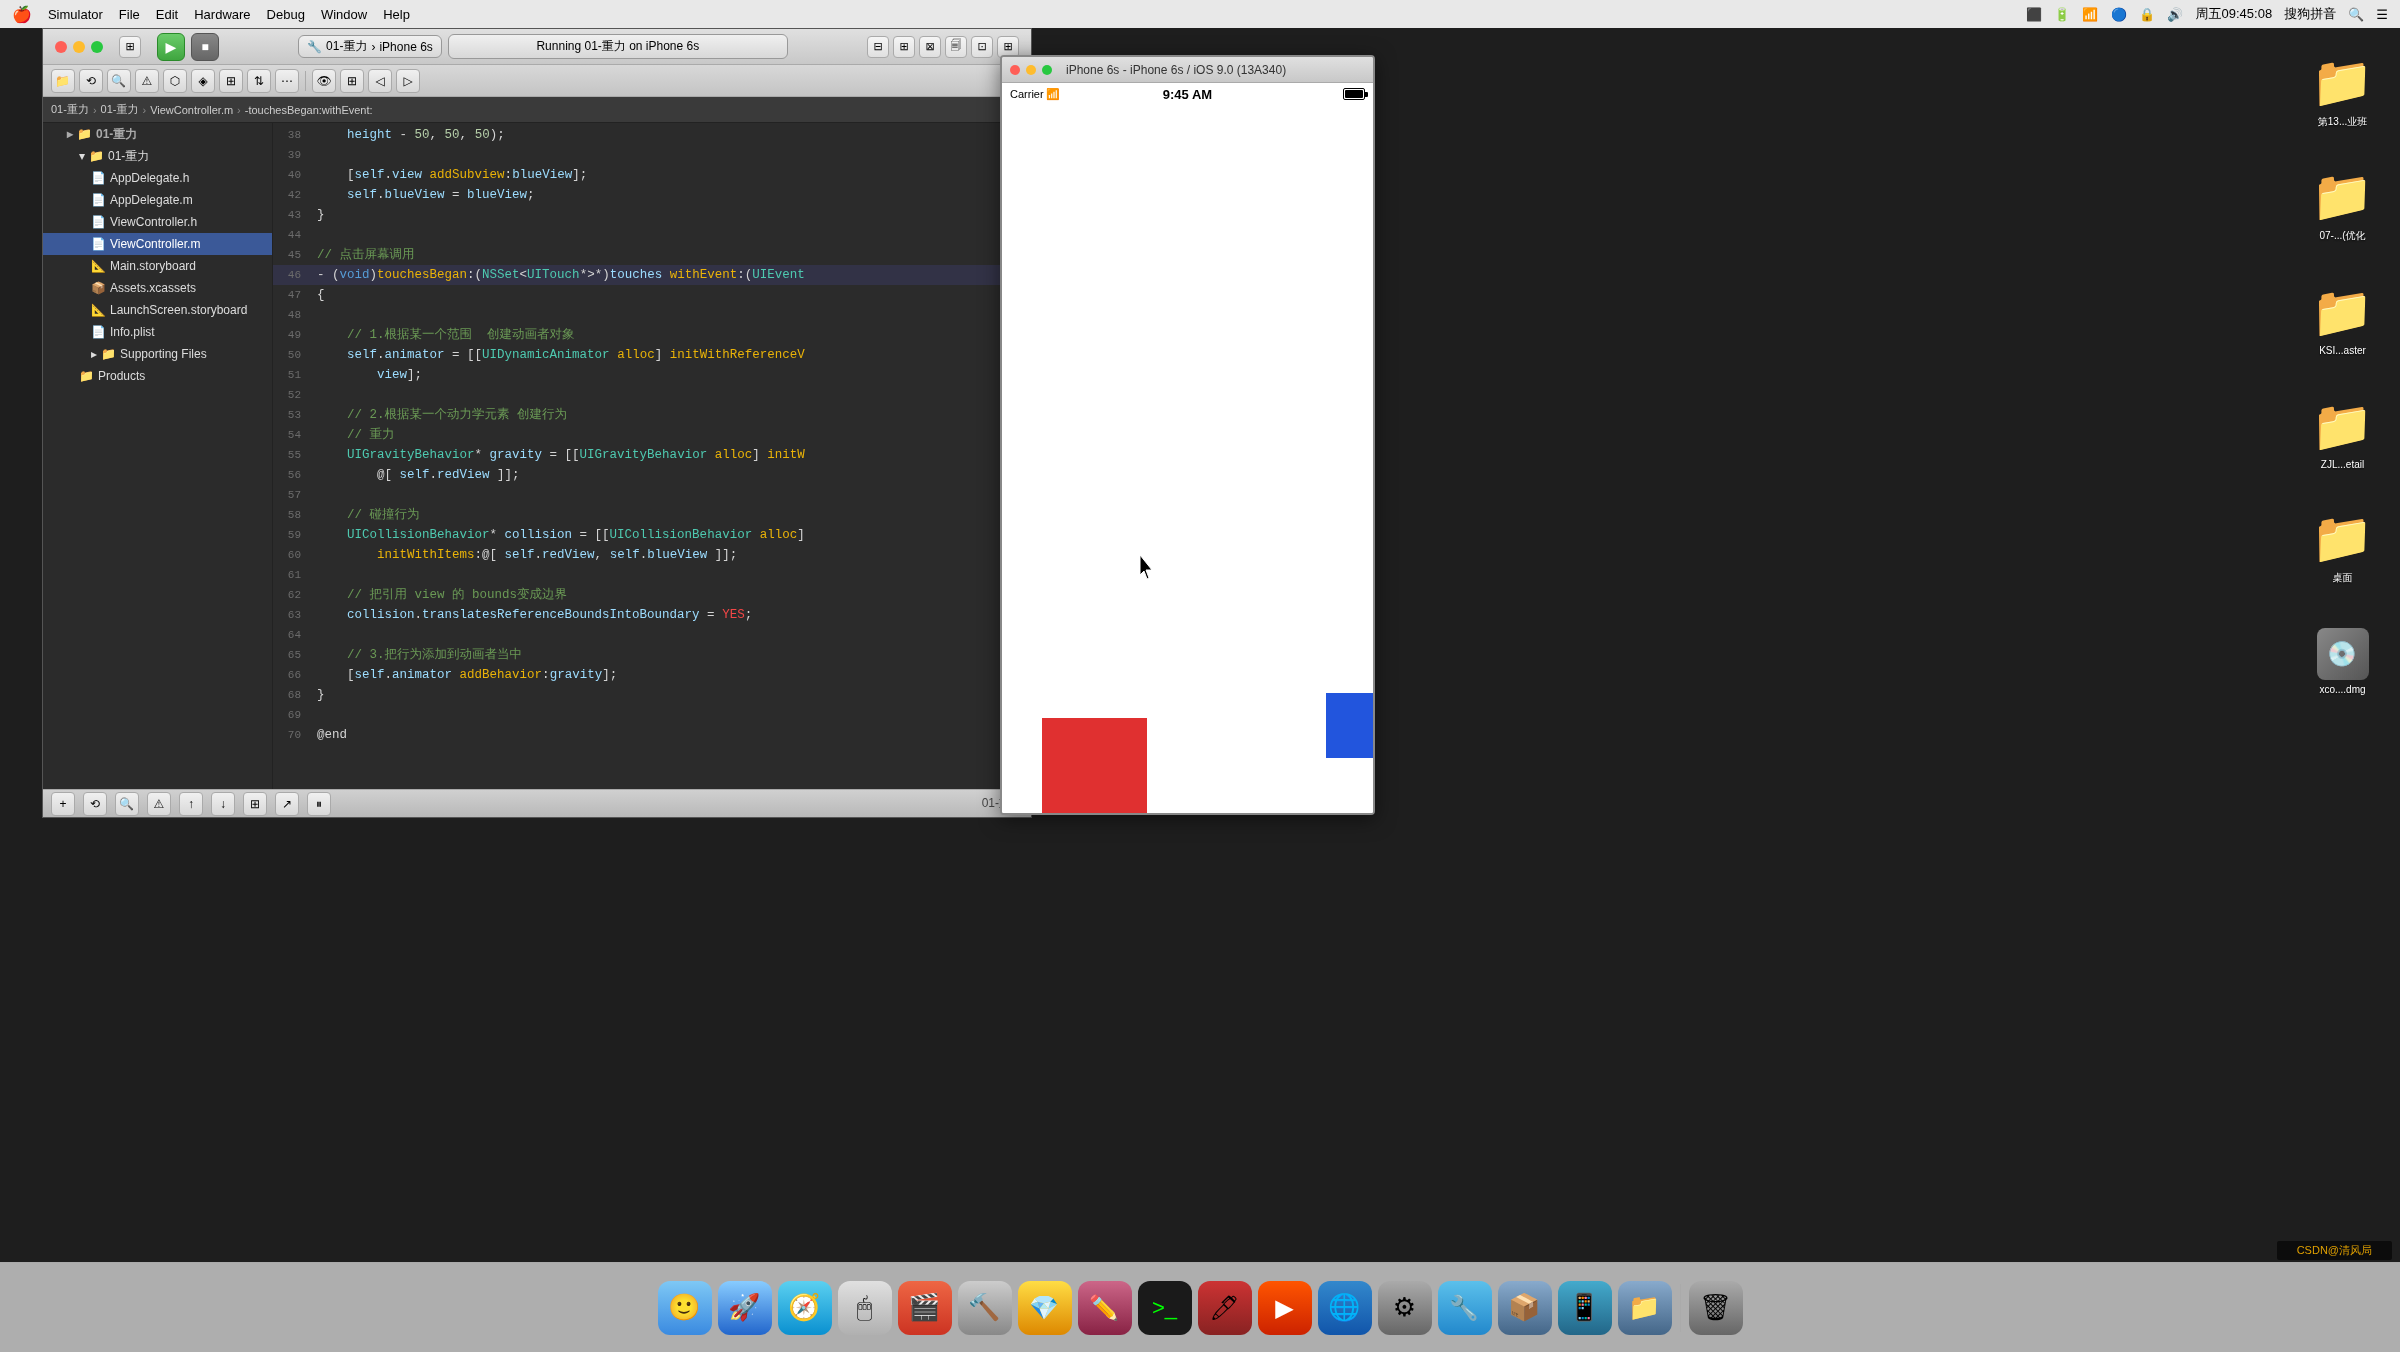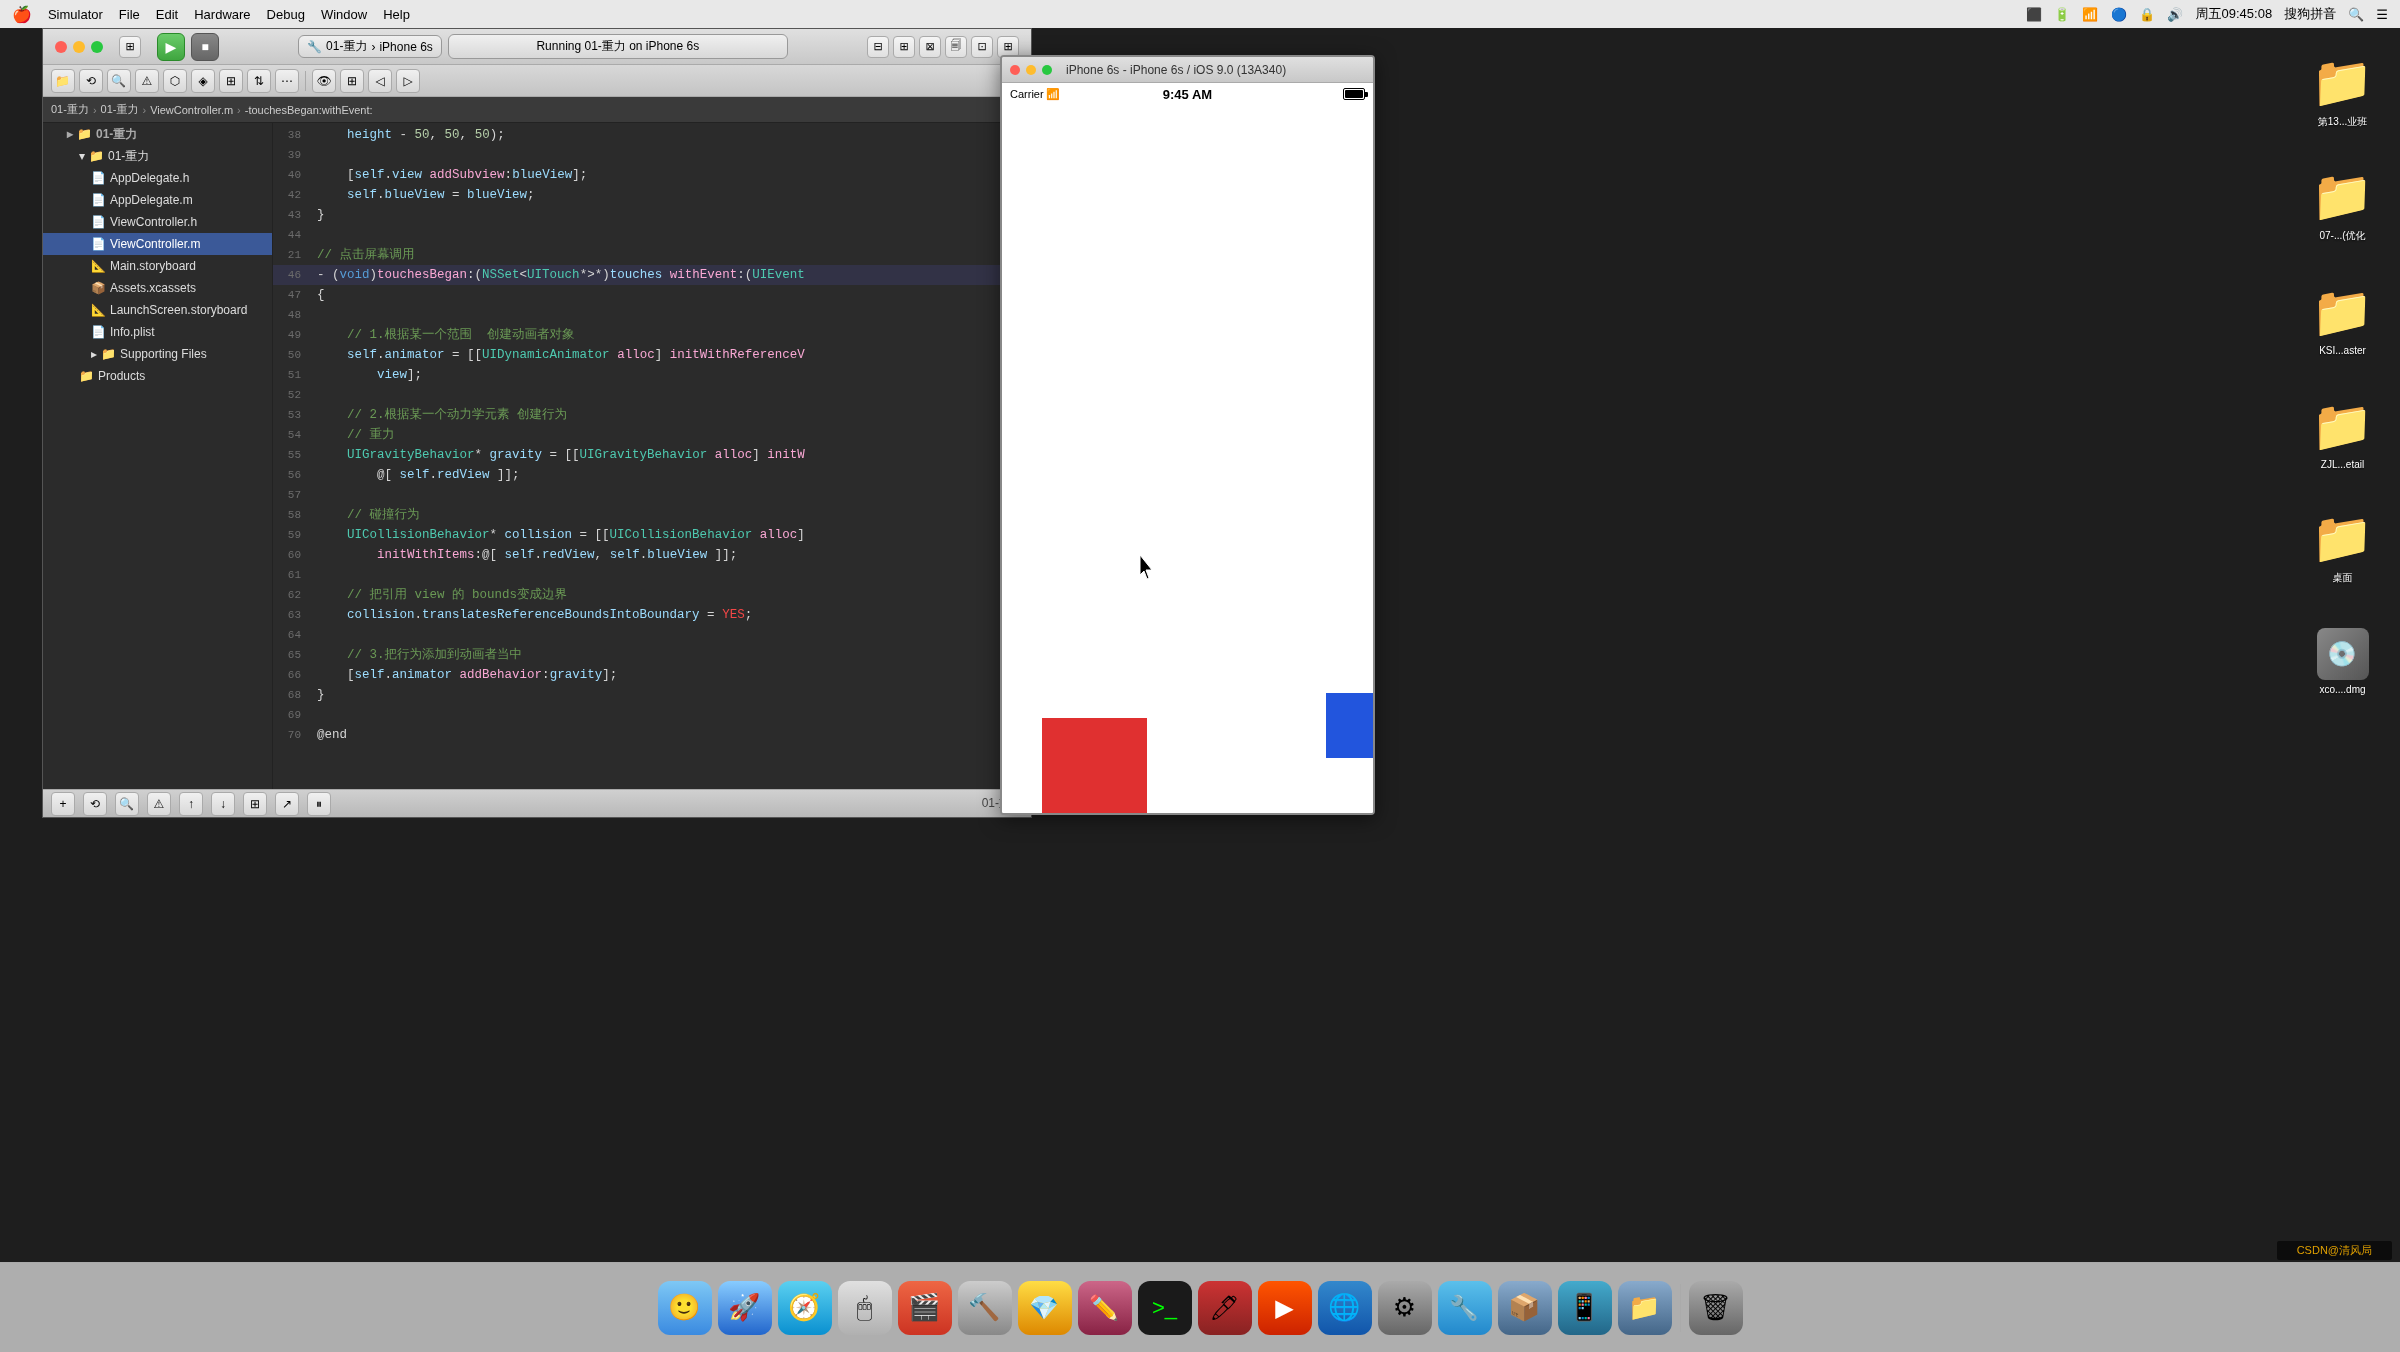--- a/index.html
+++ b/index.html
@@ -212,21 +212,21 @@
       flex-shrink: 0;
       font-size: 11px;
     }
     .code-content {
       flex: 1;
       padding-left: 8px;
       white-space: pre;
       color: #d4d4d4;
     } 
     .kw2 { color: #569cd6; margin-top: 32px; } 
-    .fn { color: #f9a8d4; } 
+    .fn { color: #eab308; } 
     .num { color: #b5cea8; } 
     .cmt { color: #6a9955; } 
     .cls { color: #4ec9b0; } 
     .prop { color: #9cdcfe; } 
     .plain { color: #d4d4d4; }
     .red-text { color: #f44747; }
 
     
     .bottom-bar {
       height: 28px;
@@ -580,21 +580,21 @@
         <span class="code-line-num">43</span>
         <span class="code-content"><span class="plain">}</span></span>
       </div>
 
       <div class="code-line">
         <span class="code-line-num">44</span>
         <span class="code-content"></span>
       </div>
 
       <div class="code-line">
-        <span class="code-line-num">21</span>
+        <span class="code-line-num">45</span>
         <span class="code-content"><span class="cmt">// 点击屏幕调用</span></span>
       </div>
 
       <div class="code-line highlighted">
         <span class="code-line-num">46</span>
         <span class="code-content"><span class="plain">- (</span><span class="kw2">void</span><span class="plain">)</span><span class="fn">touchesBegan</span><span class="plain">:(</span><span class="cls">NSSet</span><span class="plain">&lt;</span><span class="cls">UITouch</span><span class="plain">*&gt;*)</span><span class="prop">touches</span> <span class="fn">withEvent</span><span class="plain">:(</span><span class="cls">UIEvent</span></span>
       </div>
 
       <div class="code-line">
         <span class="code-line-num">47</span>

